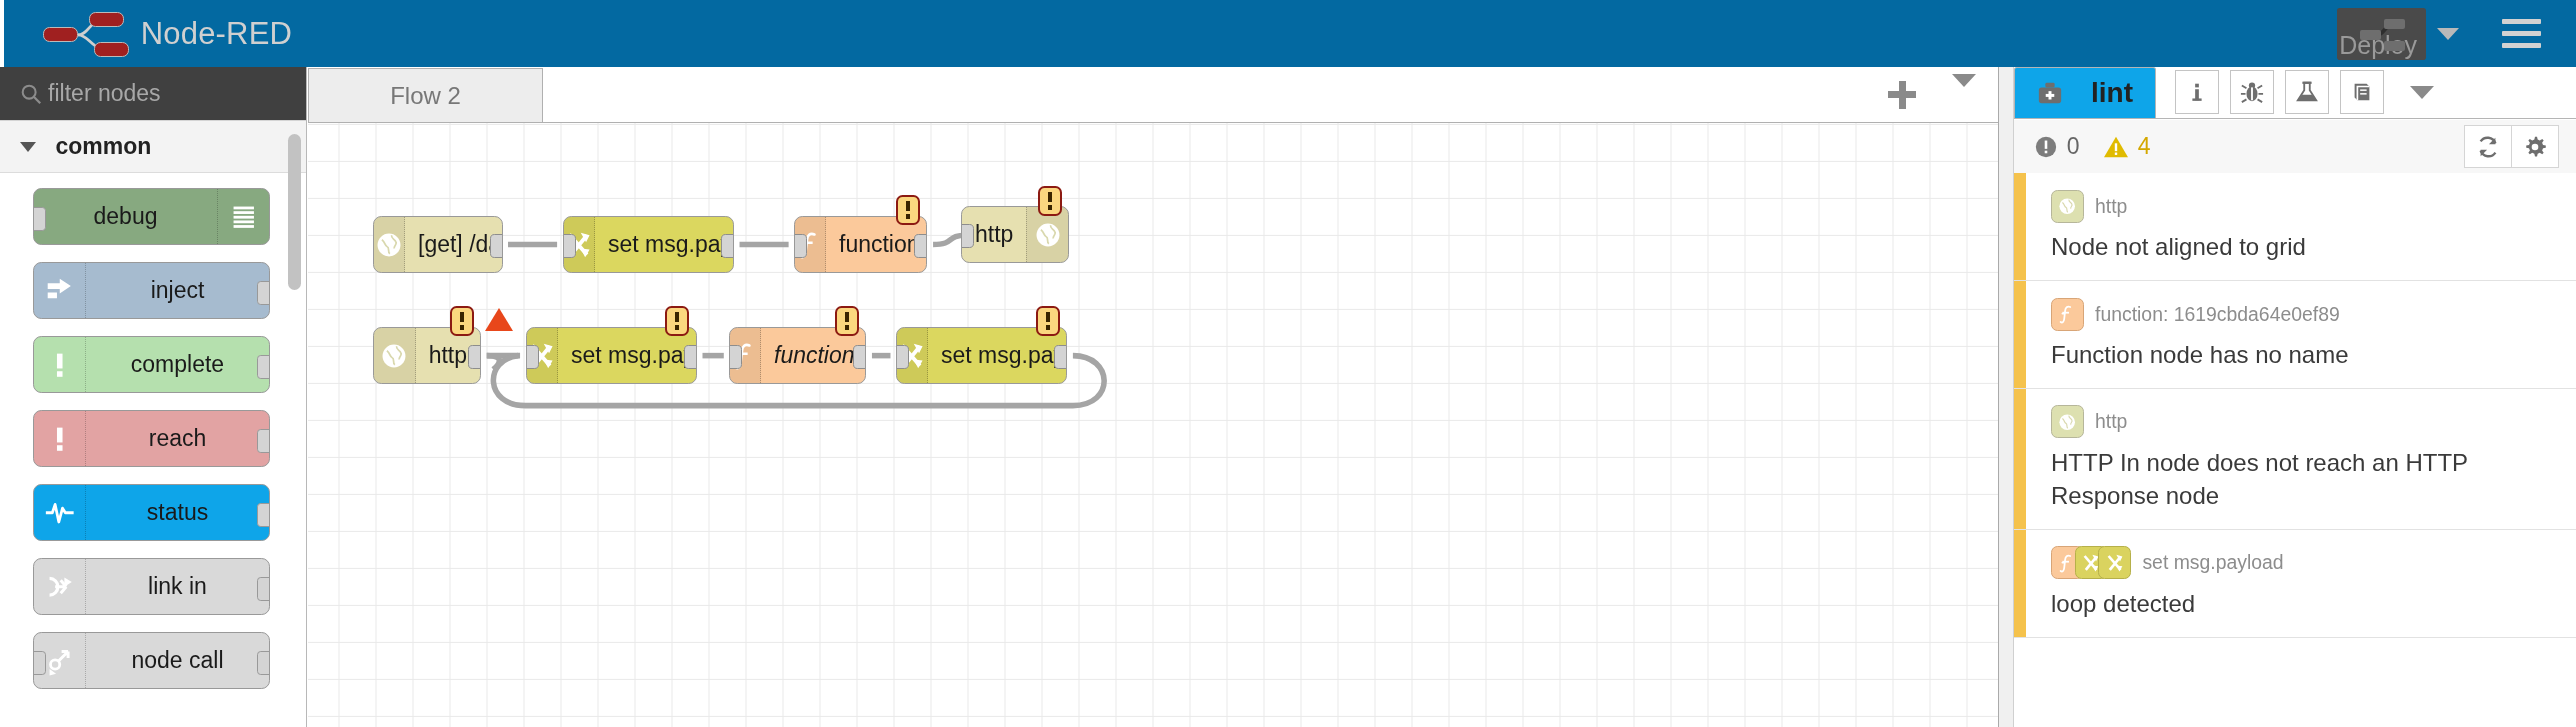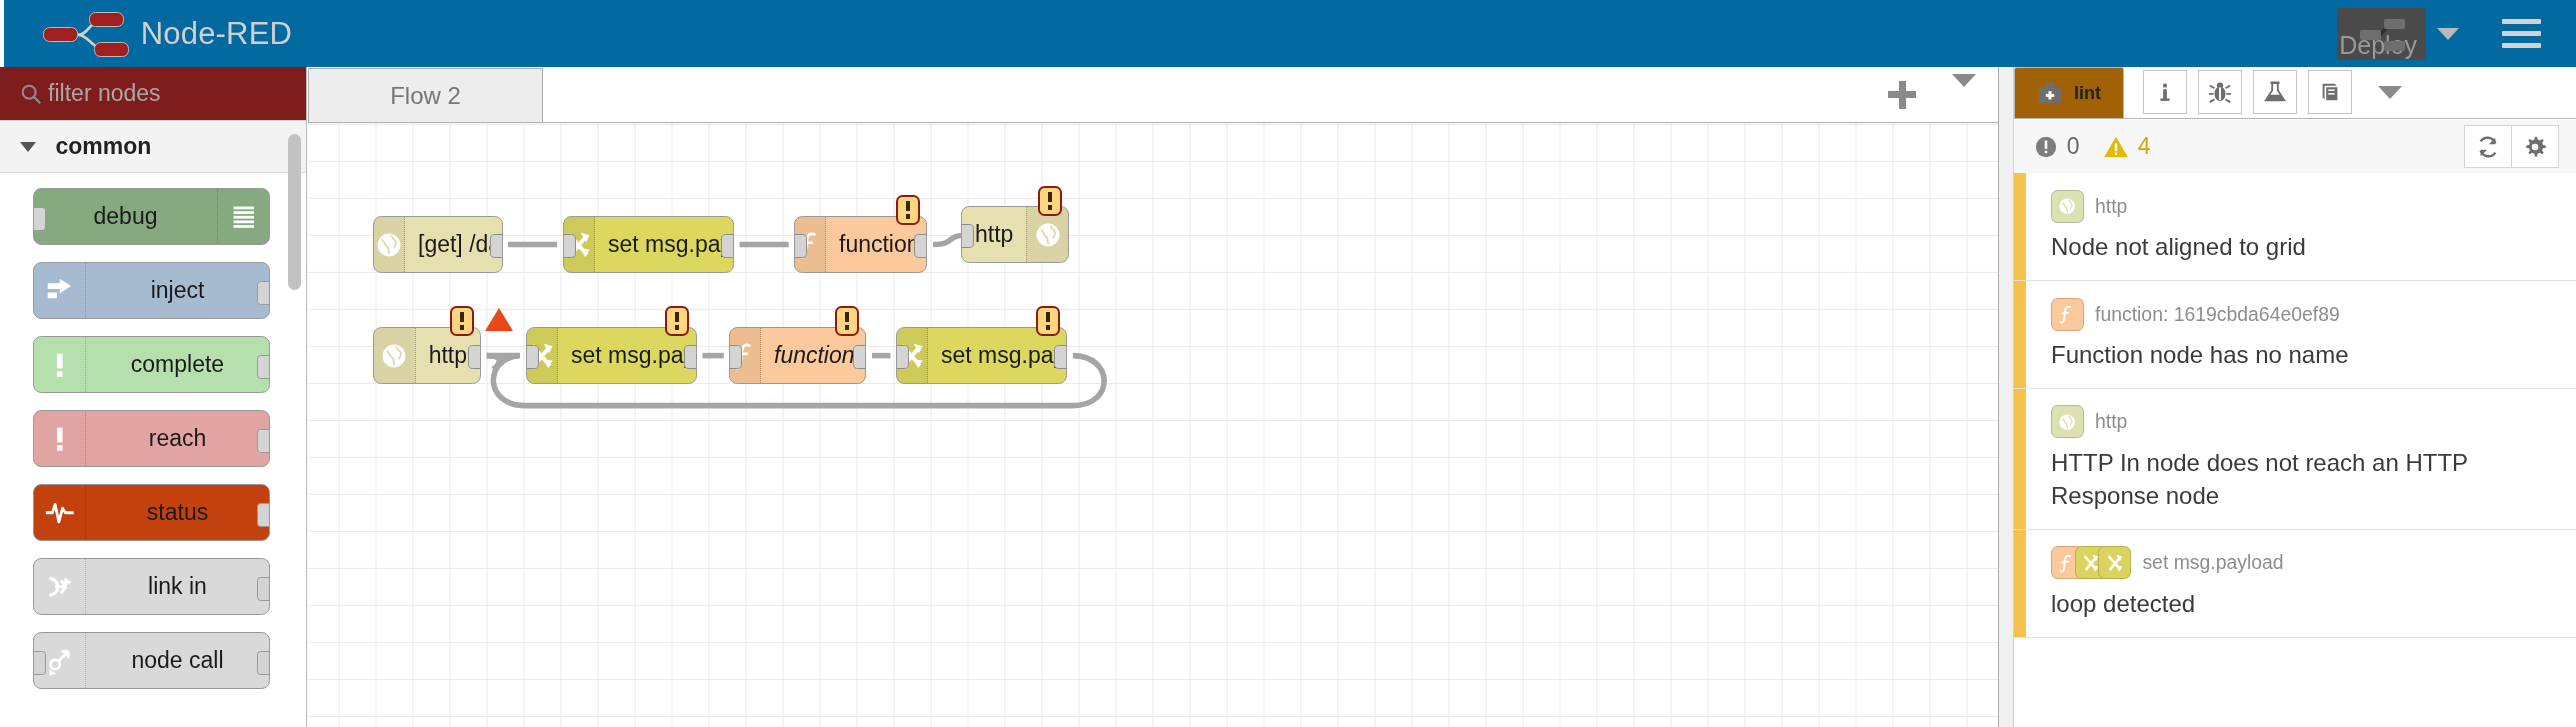--- a/index.html
+++ b/index.html
@@ -53,21 +53,21 @@
     align-items:center; justify-content:center; gap:6.5px; margin-left:16.7px; }
   .hamburger span{ display:block; width:39px; height:5.6px; background:#d2d2d2; border-radius:0.9px; }
 
   
   .palette{
     position:absolute; left:0; top:67px; width:307px; height:661px;
     background:#fff; border-right:0.9px solid #b8b8b8;
   }
   .filter-row{
     height:54px; display:flex; align-items:center; padding-left:18.5px;
-    border-bottom:0.9px solid #d4d4d4; background:#7f1d1d;
+    border-bottom:0.9px solid #d4d4d4; background:#404040;
   }
   .filter-row .sicon{ width:24px; height:24px; position:relative; margin-right:5.6px; }
   .filter-input{
     border:none; outline:none; font-size:23px; color:#9a9a9a;
     font-family:"Liberation Sans", sans-serif; width:231px; background:transparent;
   }
   .filter-input::placeholder{ color:#a8a8a8; }
   .cat-header{
     height:52px; background:#f3f3f3; border-bottom:0.9px solid #dcdcdc;
     display:flex; align-items:center; padding-left:20.4px; gap:19px;
@@ -171,23 +171,23 @@
     position:absolute; left:1998px; top:67px; width:578px; height:661px;
     background:#fff; border-left:0.9px solid #aaa;
   }
   .sb-drag{ position:absolute; left:0; top:0; width:15px; height:661px; background:#f0f0f0;
             border-right:0.9px solid #d0d0d0; }
   .sb-tabs{
     position:absolute; left:15px; top:0; width:563px; height:52px;
     display:flex; align-items:flex-end; border-bottom:0.9px solid #b5b5b5; background:#fff;
   }
   .sb-tab{
-    height:51px; padding:0 22px; display:flex; align-items:center; gap:11px;
-    border:0.9px solid #b5b5b5; border-bottom:none; background:#a16207;
-    font-size:18px; font-weight:bold; color:#222; border-radius:2.8px 2.8px 0 0;
+    height:51px; padding:0 22px; display:flex; align-items:center; gap:28px;
+    border:0.9px solid #b5b5b5; border-bottom:none; background:#0ea5e9;
+    font-size:28px; font-weight:bold; color:#222; border-radius:2.8px 2.8px 0 0;
   }
   .sb-icons{ display:flex; align-items:center; gap:11px; margin-left:18.5px; padding-bottom:3.7px; }
   .sb-ibtn{
     width:44px; height:44px; border:0.9px solid #c4c4c4; background:#fff;
     display:flex; align-items:center; justify-content:center;
   }
   .sb-caret{
     margin-left:15px; width:0;height:0;border-left:12px solid transparent;
     border-right:12px solid transparent;border-top:13px solid #8a8a8a;
   }
@@ -329,21 +329,21 @@
               <svg width="31.5" height="31.5" viewBox="0 0 34 34">
                 <rect x="14" y="5" width="6" height="16" fill="#fff"></rect>
                 <rect x="14" y="24" width="6" height="6" fill="#fff"></rect>
               </svg>
             </div>
             <div class="pal-label">reach</div>
             <span class="port out"></span>
           </div>
         </div>
         <div class="pal-node-wrap">
-          <div class="pal-node" style="background:#c2410c">
+          <div class="pal-node" style="background:#0ea5e9">
             <div class="pal-icon">
               <svg width="31.5" height="31.5" viewBox="0 0 34 34">
                 <path d="M2,17 L9,17 L12,8 L16,27 L20,12 L23,17 L32,17" stroke="#fff" stroke-width="3" fill="none" stroke-linejoin="round"></path>
               </svg>
             </div>
             <div class="pal-label">status</div>
             <span class="port out"></span>
           </div>
         </div>
         <div class="pal-node-wrap">

